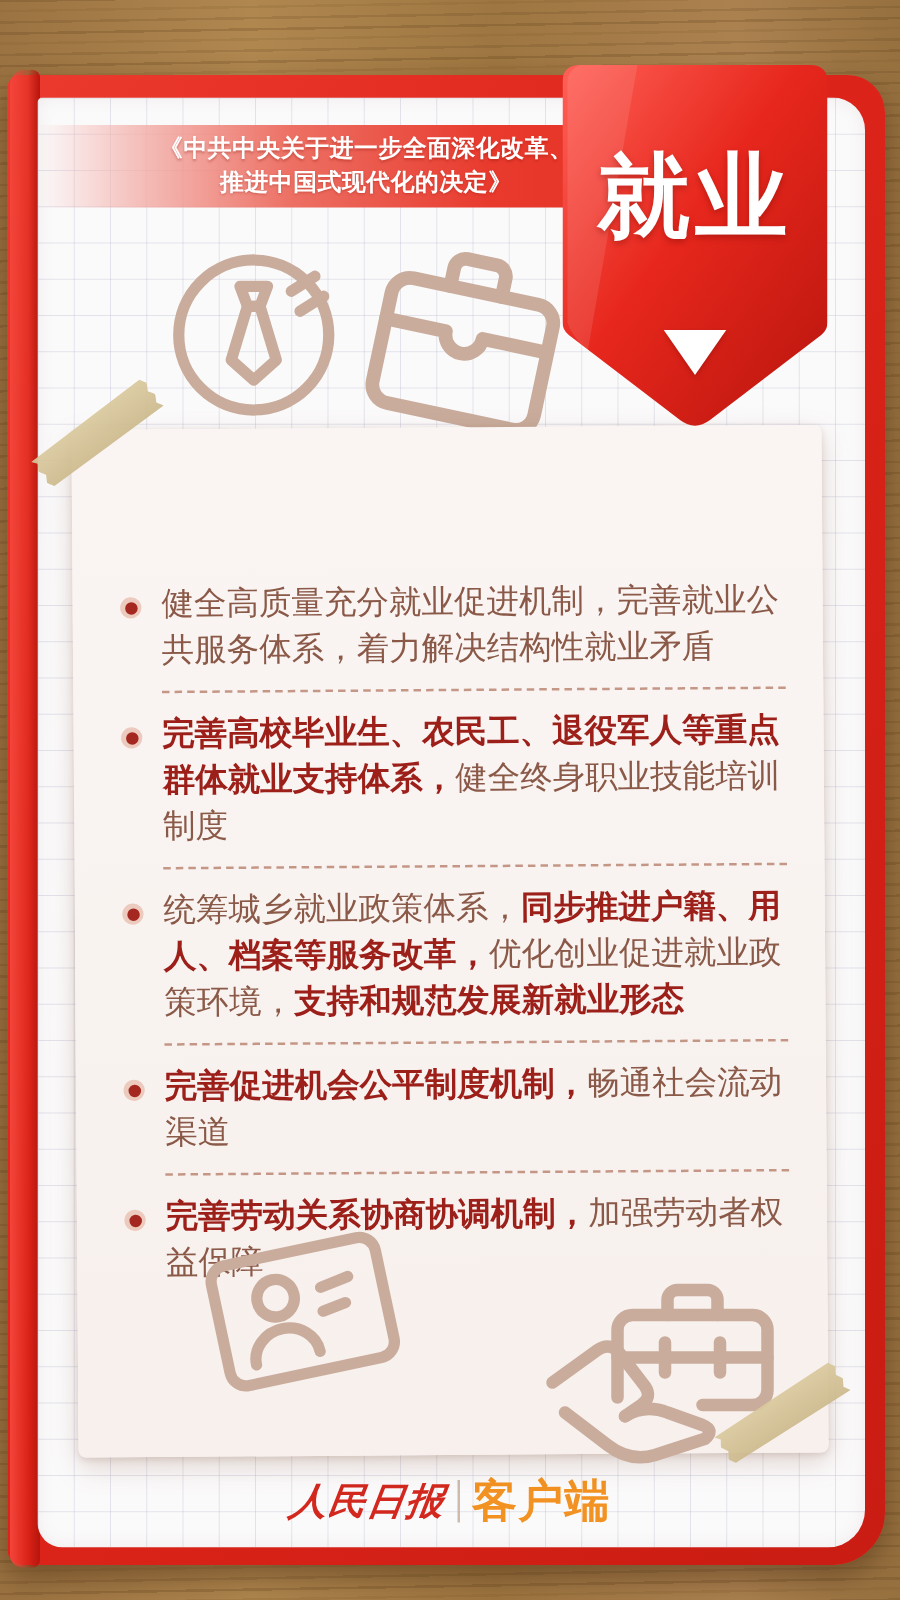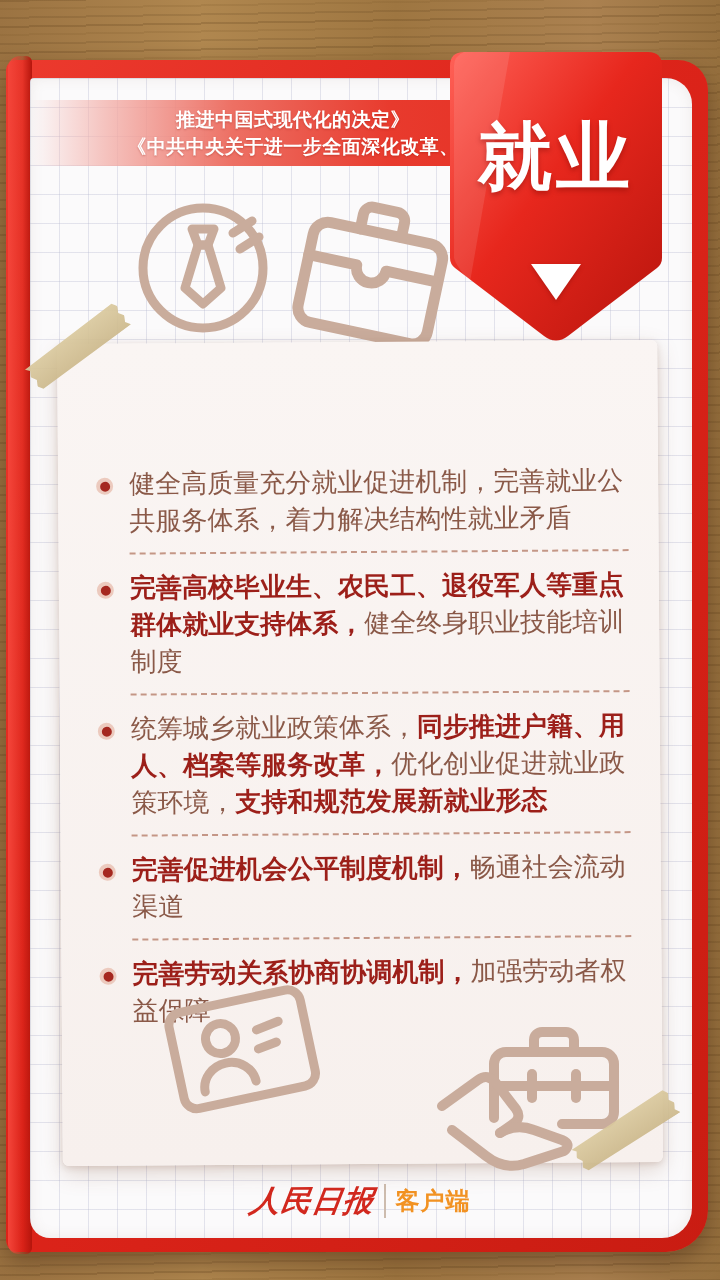--- a/index.html
+++ b/index.html
@@ -103,34 +103,34 @@
   .footer{
     position:absolute;left:0;top:1178px;width:720px;height:46px;z-index:6;
     display:flex;align-items:center;justify-content:center;gap:10px;
   }
   .brand{
     color:#d2281e;font-family:"DejaVu Serif","Liberation Serif",serif;
     font-style:italic;font-weight:bold;font-size:30px;letter-spacing:1px;
     transform:skewX(-8deg);
   }
   .fdiv{width:2px;height:34px;background:#cdbcae;}
-  .client{color:#f29222;font-weight:bold;font-size:24px;letter-spacing:1px;}
+  .client{color:#f29222;font-weight:bold;font-size:36px;letter-spacing:1px;}
 </style>
 </head>
 <body>
 
 <div class="notebook">
   <div class="spine"></div>
 </div>
 
 <div class="page"></div>
 
 <div class="banner">
+  <div class="ln">《中共中央关于进一步全面深化改革、</div>
   <div class="ln">推进中国式现代化的决定》</div>
-  <div class="ln">《中共中央关于进一步全面深化改革、</div>
 </div>
 
 <div class="deco" style="left:132px;top:192px;width:150px;height:150px;">
   <svg width="150" height="150" viewBox="0 0 150 150" stroke-width="9">
     <circle cx="71" cy="76" r="60"></circle>
     <path d="M60,37 h22 l-6,16 h-10 z"></path>
     <path d="M66,53 h10 l13,43 -18,16 -18,-16 z"></path>
     <path d="M101,41 l19,-12"></path>
     <path d="M108,57 l19,-12"></path>
   </svg>

